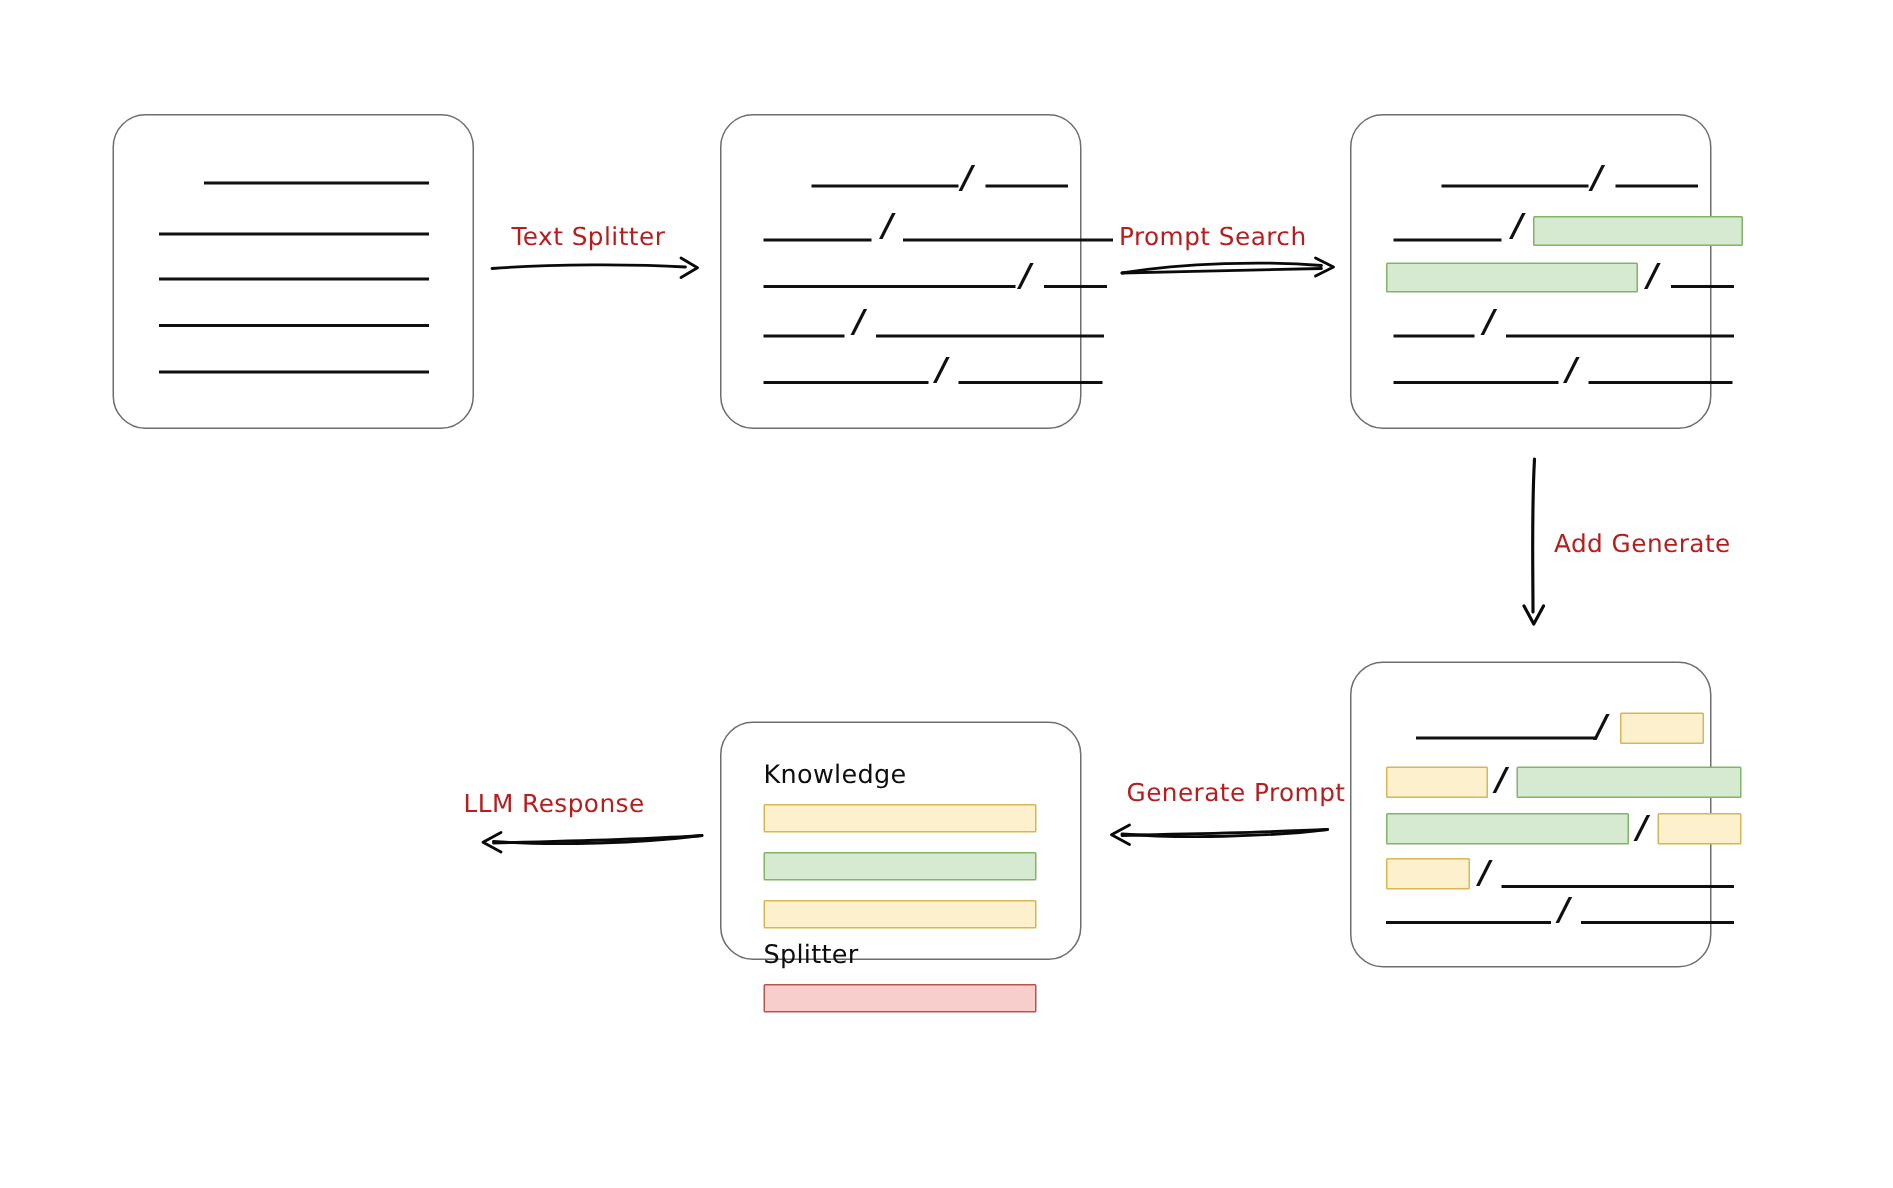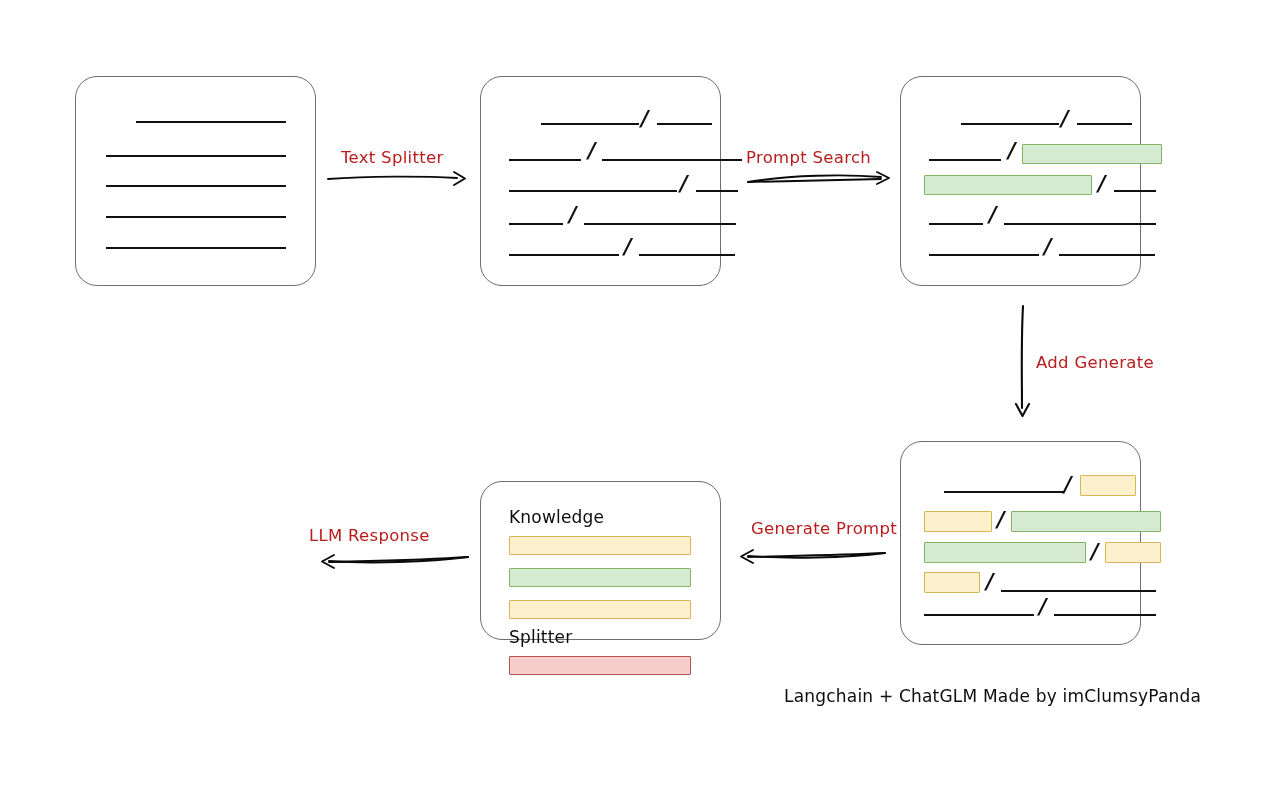--- a/index.html
+++ b/index.html
@@ -221,15 +221,14 @@
   </div>
 
   <div class="arrow-label" style="left:309px; top:526px;">LLM Response</div>
   <svg class="arrow" style="left:318px; top:550px;" width="152" height="22" viewBox="0 0 152 22">
     <path d="M150 7 C 110 12, 52 14, 11 11" stroke-width="1.9" stroke-linecap="round"></path>
     <path d="M150 7 C 108 10, 50 11, 11 12" stroke-width="1.9" stroke-linecap="round"></path>
     <path d="M16 5 L4 11.5 L16 18" stroke-width="1.9" stroke-linejoin="round" stroke-linecap="round"></path>
   </svg>
 
 
-  <div class="footer-note" style="left:784px; top:686px;">Langchain + ChatGLM Made by imClumsyPanda</div>
 
 </div>
 
 </body></html>

